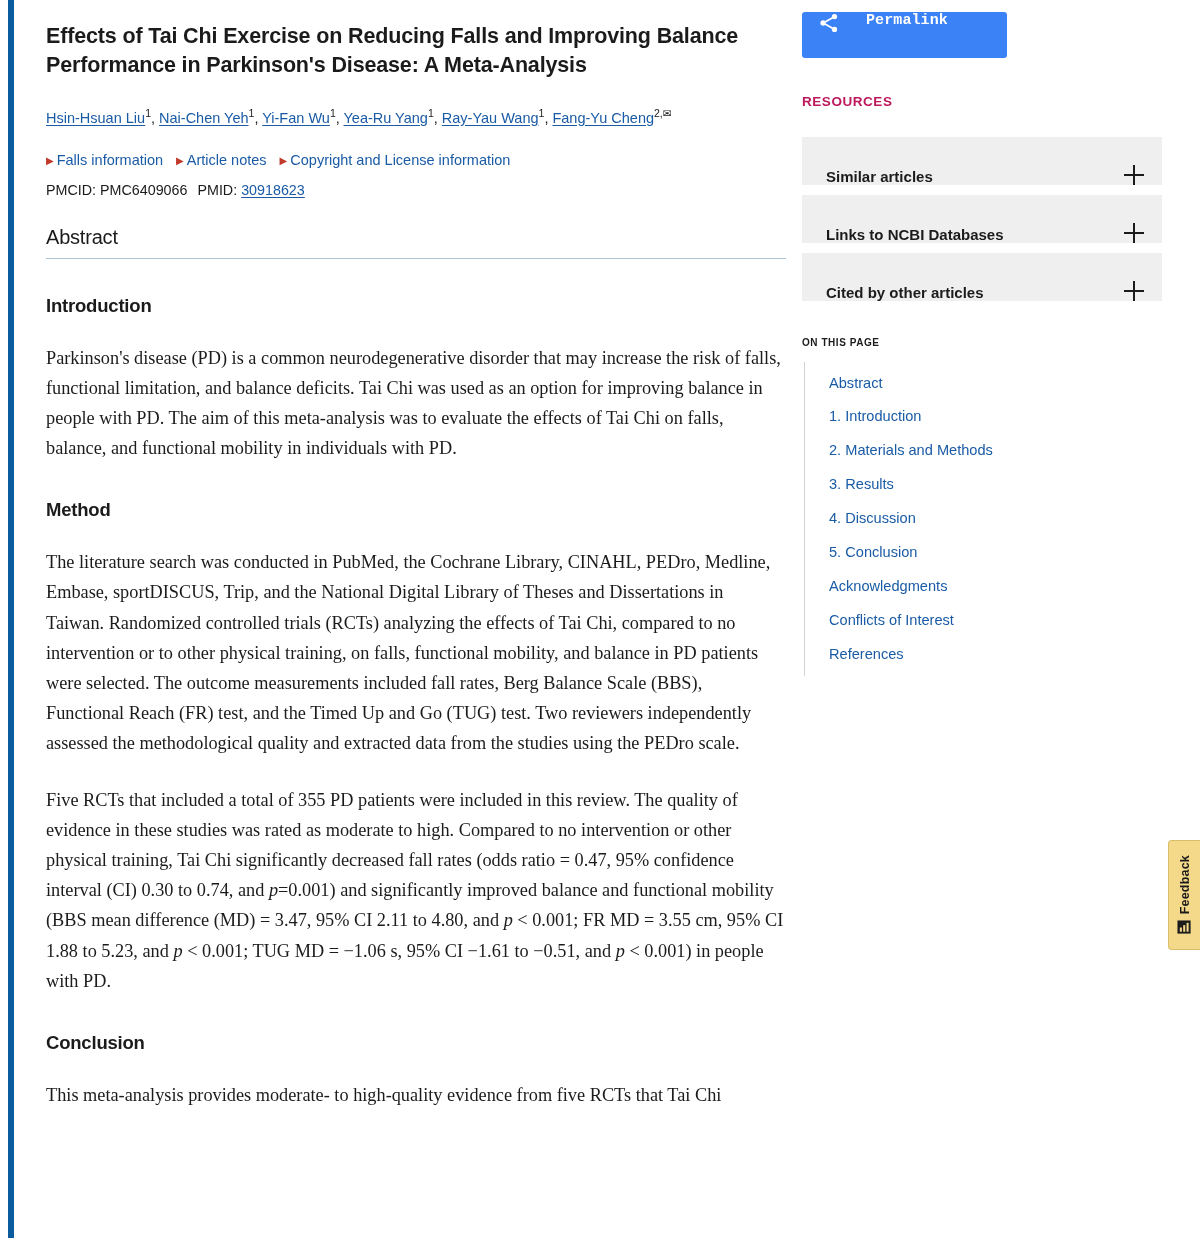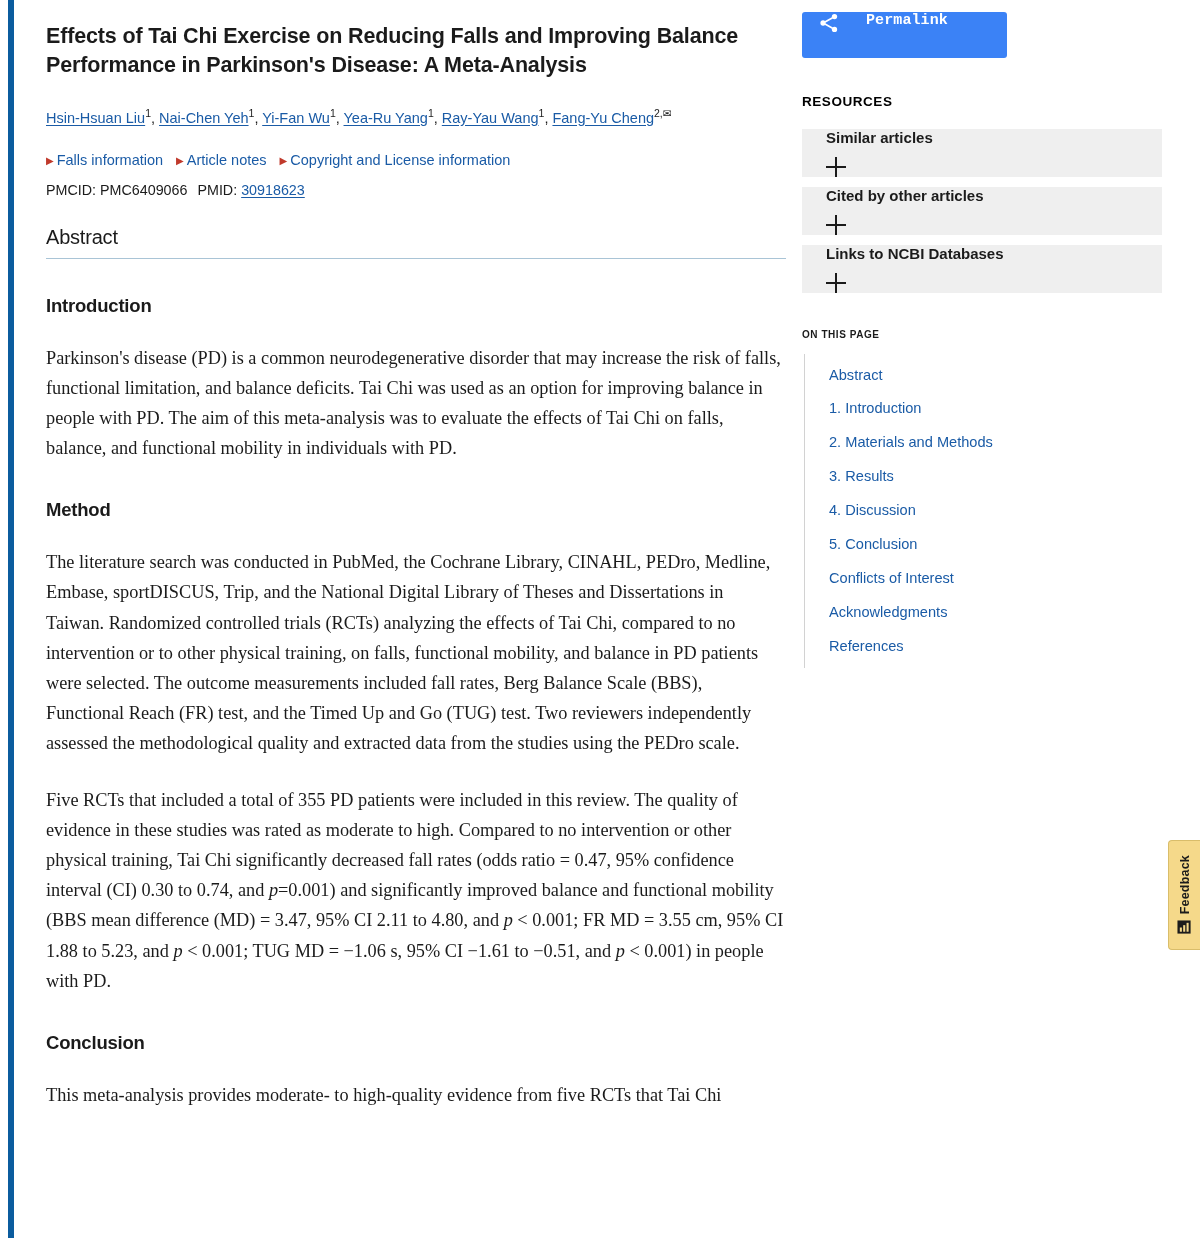--- a/index.html
+++ b/index.html
@@ -147,34 +147,33 @@
     display: inline-block;
     flex: 0 0 auto;
   }
   .permalink-btn .plabel { letter-spacing: 0.1px; }
 
   .side-section-title {
     font-family: "Liberation Sans", sans-serif;
     font-size: 13.5px;
     font-weight: bold;
     letter-spacing: 0.55px;
-    color: #000000;
-    margin: 0 0 20px 0;
+    color: #be185d;
+    margin: 0 0 28px 0;
   }
   .accordion-item {
     background: #efefef;
     height: 48px;
     width: 360px;
     display: flex;
-    align-items: flex-start;
+    align-items: flex-end;
     justify-content: space-between;
-    padding: 0 2px 0 24px;
+    padding: 0 18px 0 24px;
     margin-bottom: 10px;
     cursor: pointer;
-    flex-direction: column;
   }
   .accordion-item .acc-label {
     font-size: 15px;
     font-weight: bold;
     color: #1b1b1b;
   }
   .plus-icon {
     width: 20px; height: 20px;
     position: relative;
     flex: 0 0 auto;
@@ -303,39 +302,39 @@
         <span class="plabel">Permalink</span>
       </button>
 
       <div class="side-section-title">RESOURCES</div>
 
       <div class="accordion-item">
         <span class="acc-label">Similar articles</span>
         <span class="plus-icon"></span>
       </div>
       <div class="accordion-item">
+        <span class="acc-label">Links to NCBI Databases</span>
+        <span class="plus-icon"></span>
+      </div>
+      <div class="accordion-item">
         <span class="acc-label">Cited by other articles</span>
-        <span class="plus-icon"></span>
-      </div>
-      <div class="accordion-item">
-        <span class="acc-label">Links to NCBI Databases</span>
         <span class="plus-icon"></span>
       </div>
 
       <div class="onthispage-title">ON THIS PAGE</div>
 
       <nav class="toc">
         <a href="#">Abstract</a>
         <a href="#">1. Introduction</a>
         <a href="#">2. Materials and Methods</a>
         <a href="#">3. Results</a>
         <a href="#">4. Discussion</a>
         <a href="#">5. Conclusion</a>
+        <a href="#">Acknowledgments</a>
         <a href="#">Conflicts of Interest</a>
-        <a href="#">Acknowledgments</a>
         <a href="#">References</a>
       </nav>
 
     </div>
   </div>
 
   <div class="feedback-tab">
     <span class="fb-label">Feedback</span>
     <span>
       <svg class="fb-icon" viewBox="0 0 16 16" aria-hidden="true">

